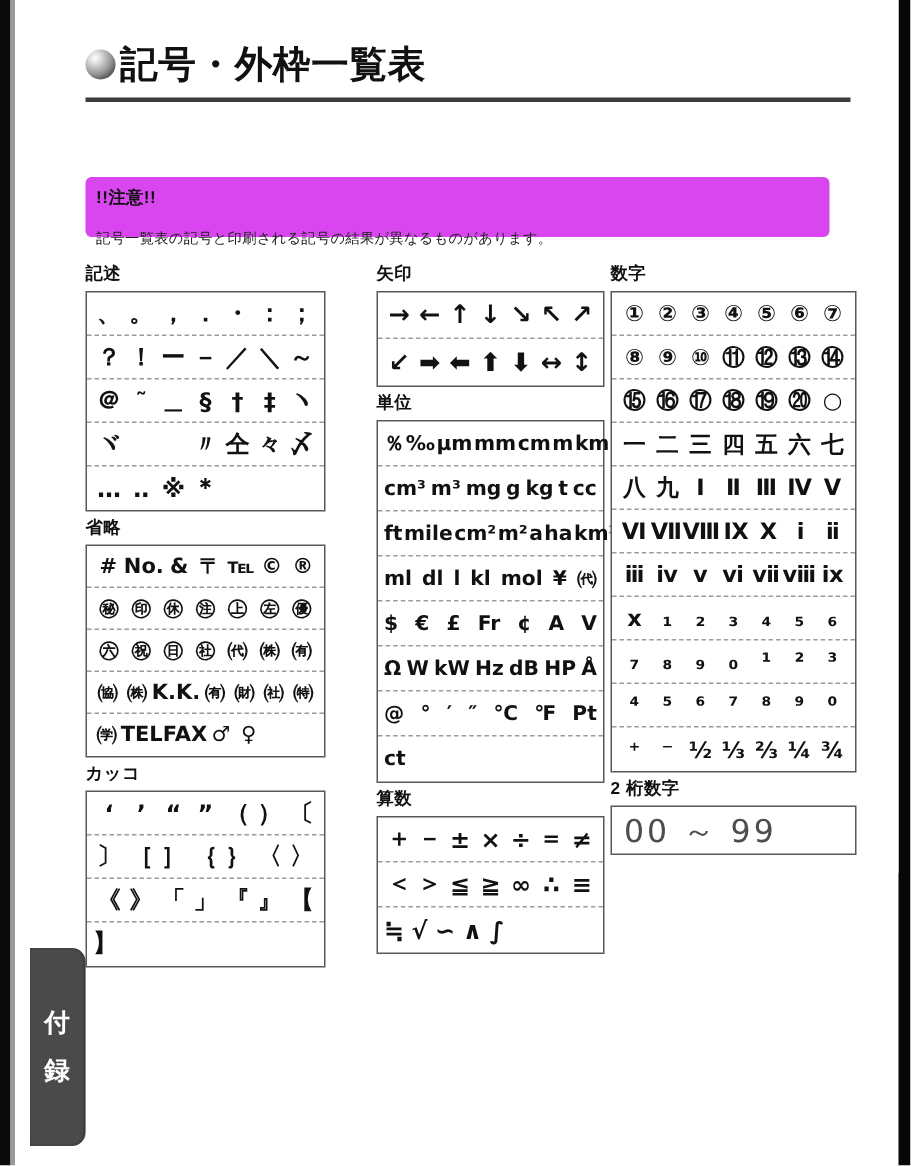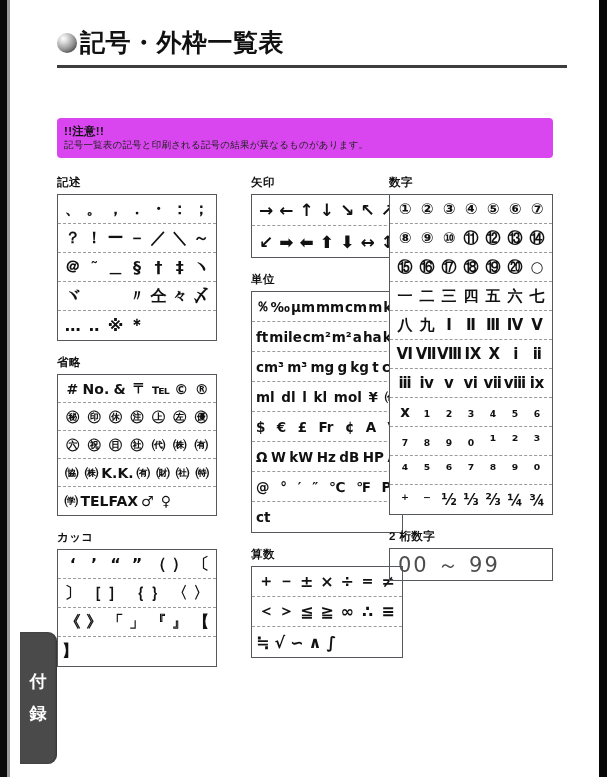--- a/index.html
+++ b/index.html
@@ -43,29 +43,29 @@
 
   .sub{position:absolute;left:47px;top:78px;width:510px;}
   .sub-title{font-size:15px;font-weight:bold;color:#111;letter-spacing:.5px;}
   .sub-rule{height:2px;background:#2b2b2b;margin-top:5px;width:510px;}
 
   .notice{
     position:absolute;left:47px;top:118px;width:496px;height:40px;
     background:#d946ef;border-radius:4px;padding:6px 7px;box-sizing:border-box;
   }
   .notice-title{font-size:11.5px;font-weight:bold;color:#111;letter-spacing:.3px;}
-  .notice-body{font-size:9.5px;color:#222;margin-top:0;letter-spacing:.2px;}
+  .notice-body{font-size:9.5px;color:#222;margin-top:14px;letter-spacing:.2px;}
 
   
   .col{position:absolute;top:175px;}
   .col-a{left:47px;width:160px;}
   .col-b{left:217px;width:152px;padding-left:24px;}
-  .col-c{left:379px;width:164px;}
-
-  .sec{margin-bottom:14px;}
+  .col-c{left:397px;width:164px;}
+
+  .sec{margin-bottom:3px;}
   .sec-label{font-size:11.5px;font-weight:bold;color:#111;margin-bottom:4px;letter-spacing:.4px;}
 
   .gbox{border:1px solid #55585c;background:#fff;box-sizing:border-box;}
   .grow{
     border-bottom:1px dashed #9b9b9b;
     display:flex;align-items:center;justify-content:space-around;
     box-sizing:border-box;padding:0 4px;
     font-family:"DejaVu Sans","Liberation Sans",sans-serif;
     color:#111;
   }
@@ -285,38 +285,38 @@
           <div class="grow">
             <span class="cell">％</span>
             <span class="cell">‰</span>
             <span class="cell">μm</span>
             <span class="cell">mm</span>
             <span class="cell">cm</span>
             <span class="cell">m</span>
             <span class="cell">km</span>
           </div>
           <div class="grow">
+            <span class="cell">cm³</span>
+            <span class="cell">m³</span>
+            <span class="cell">mg</span>
+            <span class="cell">g</span>
+            <span class="cell">kg</span>
+            <span class="cell">t</span>
+            <span class="cell">cc</span>
+          </div>
+          <div class="grow">
             <span class="cell">ft</span>
             <span class="cell">mile</span>
             <span class="cell">cm²</span>
             <span class="cell">m²</span>
             <span class="cell">a</span>
             <span class="cell">ha</span>
             <span class="cell">km²</span>
           </div>
           <div class="grow">
-            <span class="cell">cm³</span>
-            <span class="cell">m³</span>
-            <span class="cell">mg</span>
-            <span class="cell">g</span>
-            <span class="cell">kg</span>
-            <span class="cell">t</span>
-            <span class="cell">cc</span>
-          </div>
-          <div class="grow">
             <span class="cell">ml</span>
             <span class="cell">dl</span>
             <span class="cell">l</span>
             <span class="cell">kl</span>
             <span class="cell">mol</span>
             <span class="cell">¥</span>
             <span class="cell">㈹</span>
           </div>
           <div class="grow">
             <span class="cell">$</span>

